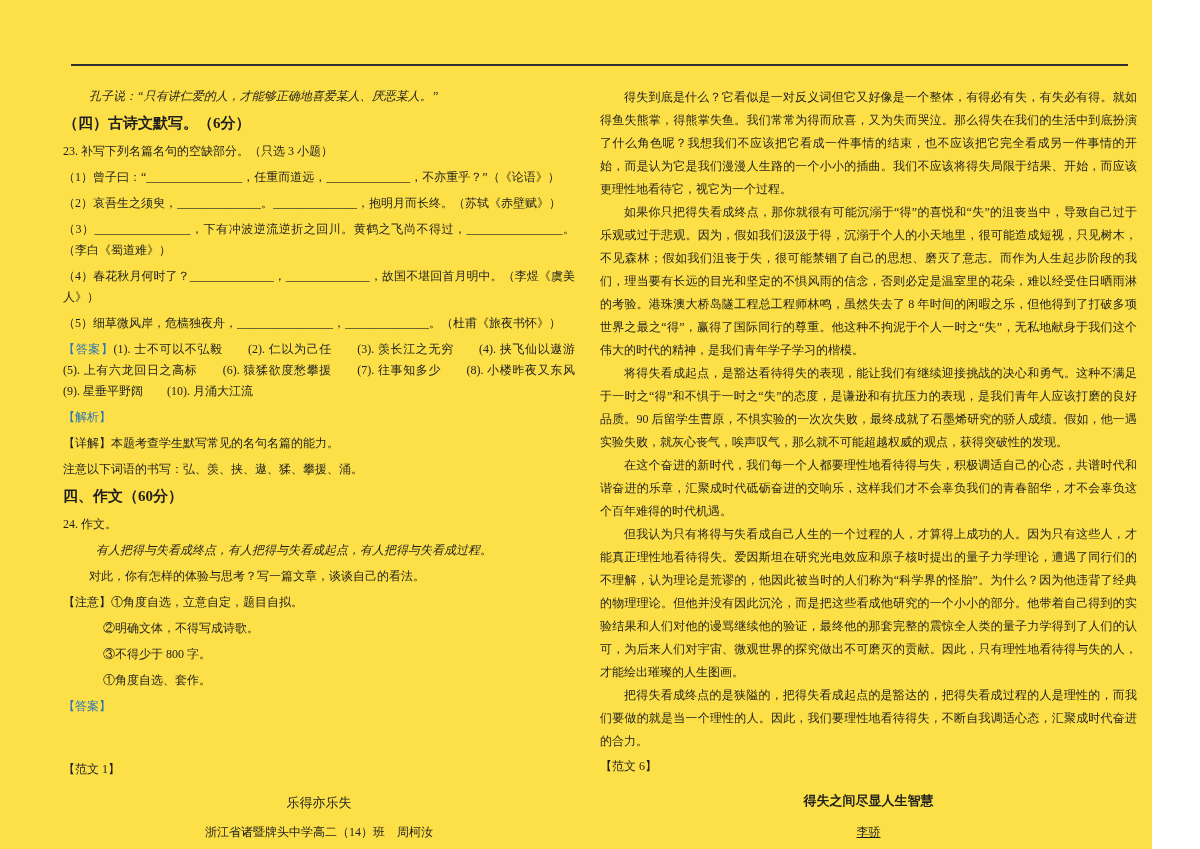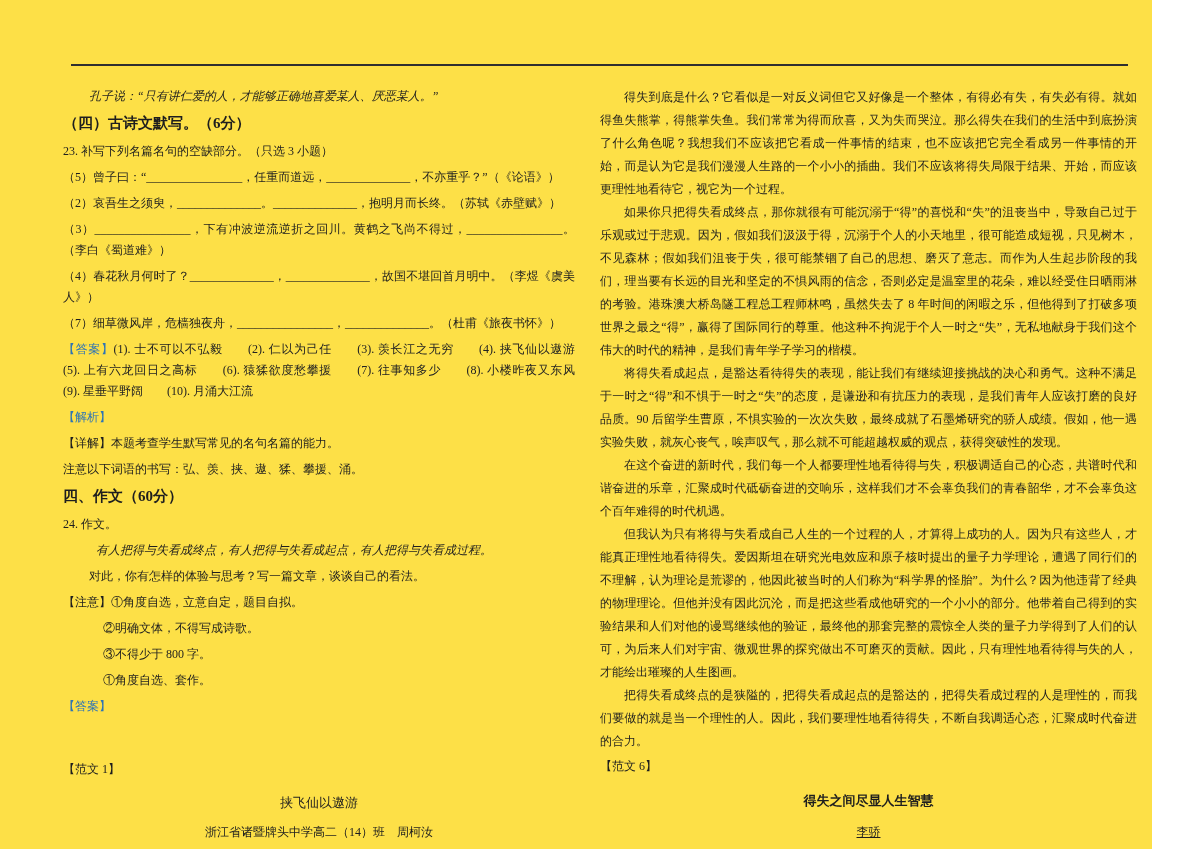--- a/index.html
+++ b/index.html
@@ -94,25 +94,25 @@
   <div class="top-rule"></div>
 
   <div class="col col-left">
 
     <p class="italic indent-b">孔子说：“只有讲仁爱的人，才能够正确地喜爱某人、厌恶某人。”</p>
 
     <h3 class="sec-heading">（四）古诗文默写。（6分）</h3>
 
     <p>23. 补写下列名篇名句的空缺部分。（只选 3 小题）</p>
 
-    <p class="q-item">（5）曾子曰：“________________，任重而道远，______________，不亦重乎？”（《论语》）</p>
+    <p class="q-item">（1）曾子曰：“________________，任重而道远，______________，不亦重乎？”（《论语》）</p>
     <p class="q-item">（2）哀吾生之须臾，______________。______________，抱明月而长终。（苏轼《赤壁赋》）</p>
     <p class="q-item">（3）________________，下有冲波逆流逆折之回川。黄鹤之飞尚不得过，________________。（李白《蜀道难》）</p>
     <p class="q-item">（4）春花秋月何时了？______________，______________，故国不堪回首月明中。（李煜《虞美人》）</p>
-    <p class="q-item">（7）细草微风岸，危樯独夜舟，________________，______________。（杜甫《旅夜书怀》）</p>
+    <p class="q-item">（5）细草微风岸，危樯独夜舟，________________，______________。（杜甫《旅夜书怀》）</p>
 
     <p class="answer-line"><span class="blue">【答案】</span><span class="ans-items">(1). 士不可以不弘毅　　(2). 仁以为己任　　(3). 羡长江之无穷　　(4). 挟飞仙以遨游　　(5). 上有六龙回日之高标　　(6). 猿猱欲度愁攀援　　(7). 往事知多少　　(8). 小楼昨夜又东风　　(9). 星垂平野阔　　(10). 月涌大江流</span></p>
 
     <p class="blue">【解析】</p>
 
     <p>【详解】本题考查学生默写常见的名句名篇的能力。</p>
 
     <p>注意以下词语的书写：弘、羡、挟、遨、猱、攀援、涌。</p>
 
     <h3 class="sec-heading">四、作文（60分）</h3>
@@ -125,21 +125,21 @@
 
     <p>【注意】①角度自选，立意自定，题目自拟。</p>
     <p class="sub-notice">②明确文体，不得写成诗歌。</p>
     <p class="sub-notice">③不得少于 800 字。</p>
     <p class="sub-notice">①角度自选、套作。</p>
 
     <p class="blue answer2">【答案】</p>
 
     <p class="fanwen-label">【范文 1】</p>
 
-    <p class="essay-title">挟飞仙以遨游</p>
+    <p class="essay-title">乐得亦乐失</p>
 
     <p class="essay-byline">浙江省诸暨牌头中学高二（14）班　周柯汝</p>
   </div>
 
   <div class="col col-right">
 
     <p class="para">得失到底是什么？它看似是一对反义词但它又好像是一个整体，有得必有失，有失必有得。就如得鱼失熊掌，得熊掌失鱼。我们常常为得而欣喜，又为失而哭泣。那么得失在我们的生活中到底扮演了什么角色呢？我想我们不应该把它看成一件事情的结束，也不应该把它完全看成另一件事情的开始，而是认为它是我们漫漫人生路的一个小小的插曲。我们不应该将得失局限于结果、开始，而应该更理性地看待它，视它为一个过程。</p>
     <p class="para">如果你只把得失看成终点，那你就很有可能沉溺于“得”的喜悦和“失”的沮丧当中，导致自己过于乐观或过于悲观。因为，假如我们汲汲于得，沉溺于个人的小天地里，很可能造成短视，只见树木，不见森林；假如我们沮丧于失，很可能禁锢了自己的思想、磨灭了意志。而作为人生起步阶段的我们，理当要有长远的目光和坚定的不惧风雨的信念，否则必定是温室里的花朵，难以经受住日晒雨淋的考验。港珠澳大桥岛隧工程总工程师林鸣，虽然失去了 8 年时间的闲暇之乐，但他得到了打破多项世界之最之“得”，赢得了国际同行的尊重。他这种不拘泥于个人一时之“失”，无私地献身于我们这个伟大的时代的精神，是我们青年学子学习的楷模。</p>
     <p class="para">将得失看成起点，是豁达看待得失的表现，能让我们有继续迎接挑战的决心和勇气。这种不满足于一时之“得”和不惧于一时之“失”的态度，是谦逊和有抗压力的表现，是我们青年人应该打磨的良好品质。90 后留学生曹原，不惧实验的一次次失败，最终成就了石墨烯研究的骄人成绩。假如，他一遇实验失败，就灰心丧气，唉声叹气，那么就不可能超越权威的观点，获得突破性的发现。</p>
     <p class="para">在这个奋进的新时代，我们每一个人都要理性地看待得与失，积极调适自己的心态，共谱时代和谐奋进的乐章，汇聚成时代砥砺奋进的交响乐，这样我们才不会辜负我们的青春韶华，才不会辜负这个百年难得的时代机遇。</p>

